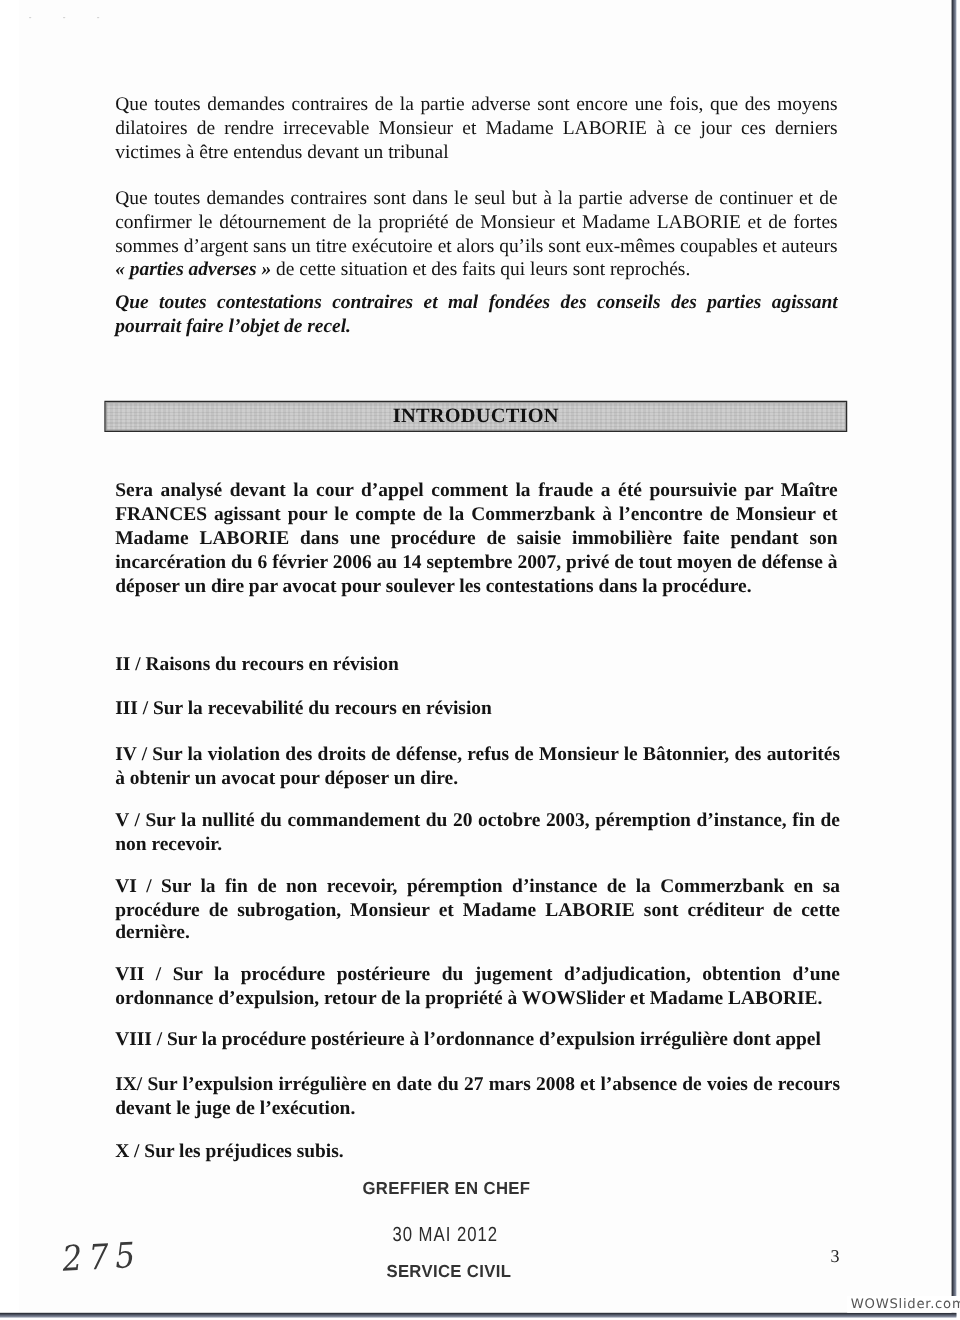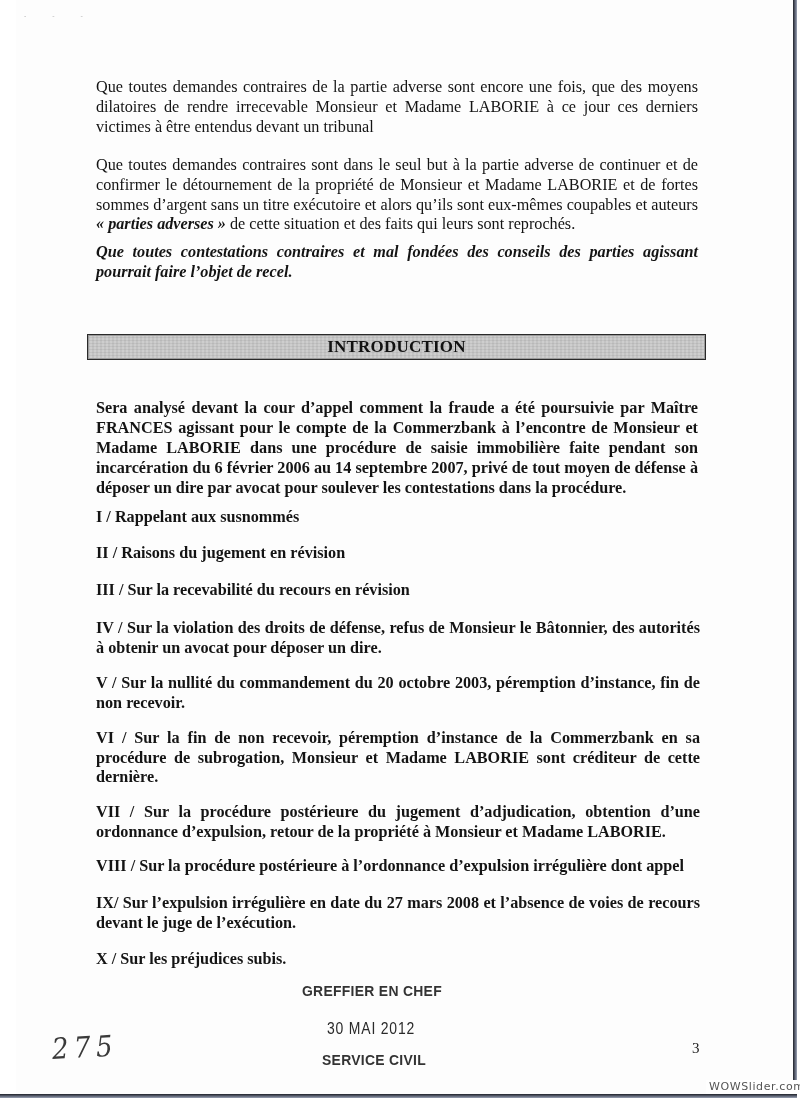--- a/index.html
+++ b/index.html
@@ -93,27 +93,26 @@
   <p class="para reg last-left" style="top:156px;"><span>Que toutes demandes contraires sont dans le seul but à la partie adverse de continuer et de confirmer le détournement de la propriété de Monsieur et Madame LABORIE et de fortes sommes d’argent sans un titre exécutoire et alors qu’ils sont eux-mêmes coupables et auteurs </span><span class="em-bi">« parties adverses »</span><span> de cette situation et des faits qui leurs sont reprochés.</span></p>
 
   <p class="para bolditalic last-left" style="top:243px;">Que toutes contestations contraires et mal fondées des conseils des  parties agissant pourrait faire l’objet de recel.</p>
 
   <div class="banner">
     <span class="banner-title">INTRODUCTION</span>
   </div>
 
   <p class="para bold last-left" style="top:398px; line-height:20px;">Sera analysé devant la cour d’appel comment la fraude a été poursuivie par Maître FRANCES agissant pour le compte de la Commerzbank à l’encontre de Monsieur et Madame LABORIE dans une procédure de saisie immobilière faite pendant son incarcération du 6 février 2006 au 14 septembre 2007, privé de tout moyen de défense à déposer un dire par avocat pour soulever les contestations dans la procédure.</p>
 
-  <p class="item last-left" style="top:508px;">I / Rappelant aux susnommés</p>
-  <p class="item last-left" style="top:544px;">II / Raisons du jugement en révision</p>
+  <p class="item last-left" style="top:544px;">II / Raisons du recours en révision</p>
   <p class="item last-left" style="top:581px;">III / Sur la recevabilité du recours en révision</p>
   <p class="item last-left" style="top:619px;">IV / Sur la violation des droits de défense, refus de Monsieur le Bâtonnier, des autorités à obtenir un avocat pour déposer un dire.</p>
   <p class="item last-left" style="top:674px;">V / Sur la nullité du commandement du 20 octobre 2003, péremption d’instance, fin de non recevoir.</p>
   <p class="item last-left" style="top:729px;">VI / Sur la fin de non recevoir, péremption d’instance de la Commerzbank en sa procédure de subrogation, Monsieur et Madame LABORIE sont créditeur de cette dernière.</p>
-  <p class="item last-left" style="top:803px;">VII / Sur la procédure postérieure du jugement d’adjudication, obtention d’une ordonnance d’expulsion, retour de la propriété à Monsieur et Madame LABORIE.</p>
+  <p class="item last-left" style="top:803px;">VII / Sur la procédure postérieure du jugement d’adjudication, obtention d’une ordonnance d’expulsion, retour de la propriété à WOWSlider et Madame LABORIE.</p>
   <p class="item last-left" style="top:857px;">VIII / Sur la procédure postérieure à l’ordonnance d’expulsion irrégulière dont appel</p>
   <p class="item last-left" style="top:894px;">IX/ Sur l’expulsion irrégulière en date du 27 mars 2008 et l’absence de voies de recours devant le juge de l’exécution.</p>
   <p class="item last-left" style="top:950px;">X / Sur les préjudices subis.</p>
 
   <div class="stamp stamp-1">GREFFIER EN CHEF</div>
   <div class="stamp stamp-2">30 MAI 2012</div>
   <div class="stamp stamp-3">SERVICE CIVIL</div>
 
   <div class="handwritten">275</div>
   <div class="page-number">3</div>

